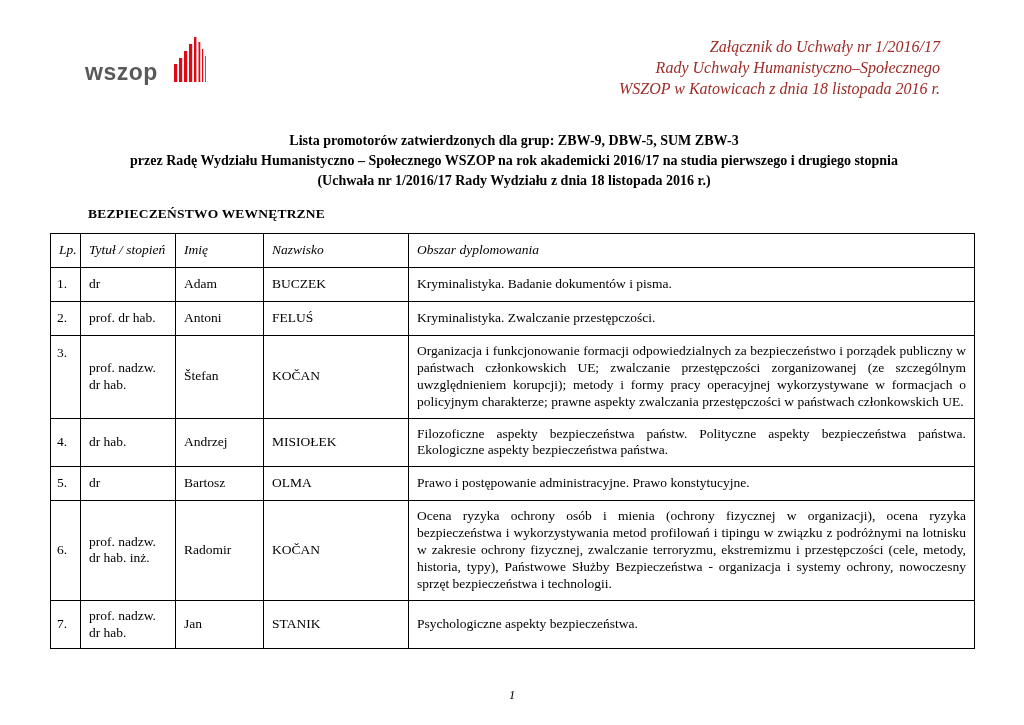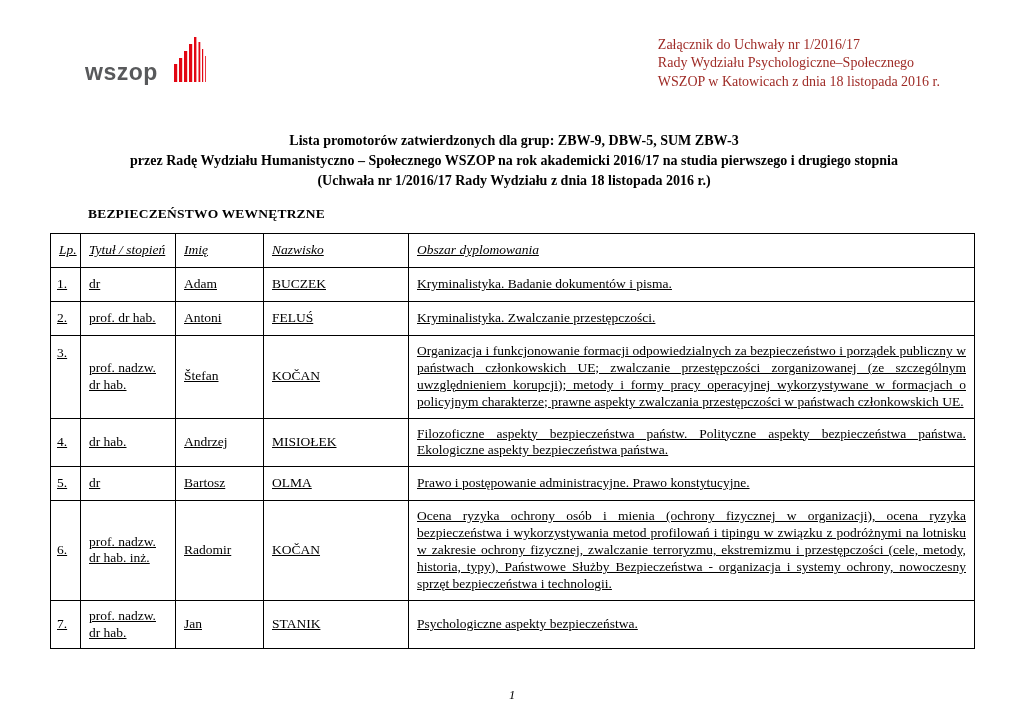--- a/index.html
+++ b/index.html
@@ -7,33 +7,33 @@
   body { font-family: "Liberation Serif", serif; color: #000; }
   .page { position: relative; width: 1024px; height: 725px; background: #fff; }
 
   
   .top-band { position: absolute; top: 36px; left: 85px; right: 84px;
               display: flex; justify-content: space-between; align-items: flex-start; }
   .logo { display: flex; align-items: flex-end; gap: 16px; }
   .logo-text { font-family: "Liberation Sans", sans-serif; font-weight: bold;
                font-size: 23px; line-height: 0.82; color: #58595b; letter-spacing: 0.5px; }
   .logo-bars { display: block; }
-  .annotation { text-align: left; font-size: 14px;
+  .annotation { text-align: right; font-style: italic; font-size: 16px;
                 line-height: 1.32; color: #9e2a25; }
 
   
   .doc-title { position: absolute; top: 131px; left: 44px; right: 40px;
                text-align: center; font-weight: bold; font-size: 14px; line-height: 1.42; }
 
   .section-header { position: absolute; top: 206px; left: 88px;
                     font-weight: bold; font-size: 13.5px; letter-spacing: 0.2px; }
 
   
   table.promoters { position: absolute; top: 233px; left: 50px; width: 925px;
-                    border-collapse: collapse; font-size: 13.5px; table-layout: fixed; text-decoration: underline; }
+                    border-collapse: collapse; font-size: 13.5px; table-layout: fixed; }
   .promoters th, .promoters td { border: 1px solid #000; padding: 7px 8px;
                                  vertical-align: middle; line-height: 1.25; }
   .promoters thead th { font-style: italic; font-weight: normal; text-align: left; height: 34px; }
   .promoters thead th.col-area { }
   td.c-lp { padding-left: 6px; }
   td.c-area { text-align: justify; }
   td.va-top { vertical-align: top; padding-top: 9px; }
   tr.short-row td { height: 34px; }
 
   
@@ -54,21 +54,21 @@
         <rect x="10" y="15" width="3.2" height="31" fill="#e30613"></rect>
         <rect x="15" y="8" width="3.2" height="38" fill="#e30613"></rect>
         <rect x="20" y="1" width="2.4" height="45" fill="#e30613"></rect>
         <rect x="24.5" y="6" width="1.8" height="40" fill="#e30613"></rect>
         <rect x="28" y="13" width="1.2" height="33" fill="#e30613"></rect>
         <rect x="31" y="20" width="0.8" height="26" fill="#e30613"></rect>
       </svg>
     </div>
     <div class="annotation">
       <div>Załącznik do Uchwały nr 1/2016/17</div>
-      <div>Rady Wydziału Psychologiczne–Społecznego</div>
+      <div>Rady Uchwały Humanistyczno–Społecznego</div>
       <div>WSZOP w Katowicach z dnia 18 listopada 2016 r.</div>
     </div>
   </div>
 
   <div class="doc-title">
     <div>Lista promotorów zatwierdzonych dla grup: ZBW-9, DBW-5, SUM ZBW-3</div>
     <div>przez Radę Wydziału Humanistyczno – Społecznego WSZOP na rok akademicki 2016/17 na studia pierwszego i drugiego stopnia</div>
     <div>(Uchwała nr 1/2016/17 Rady Wydziału z dnia 18 listopada 2016 r.)</div>
   </div>
 

